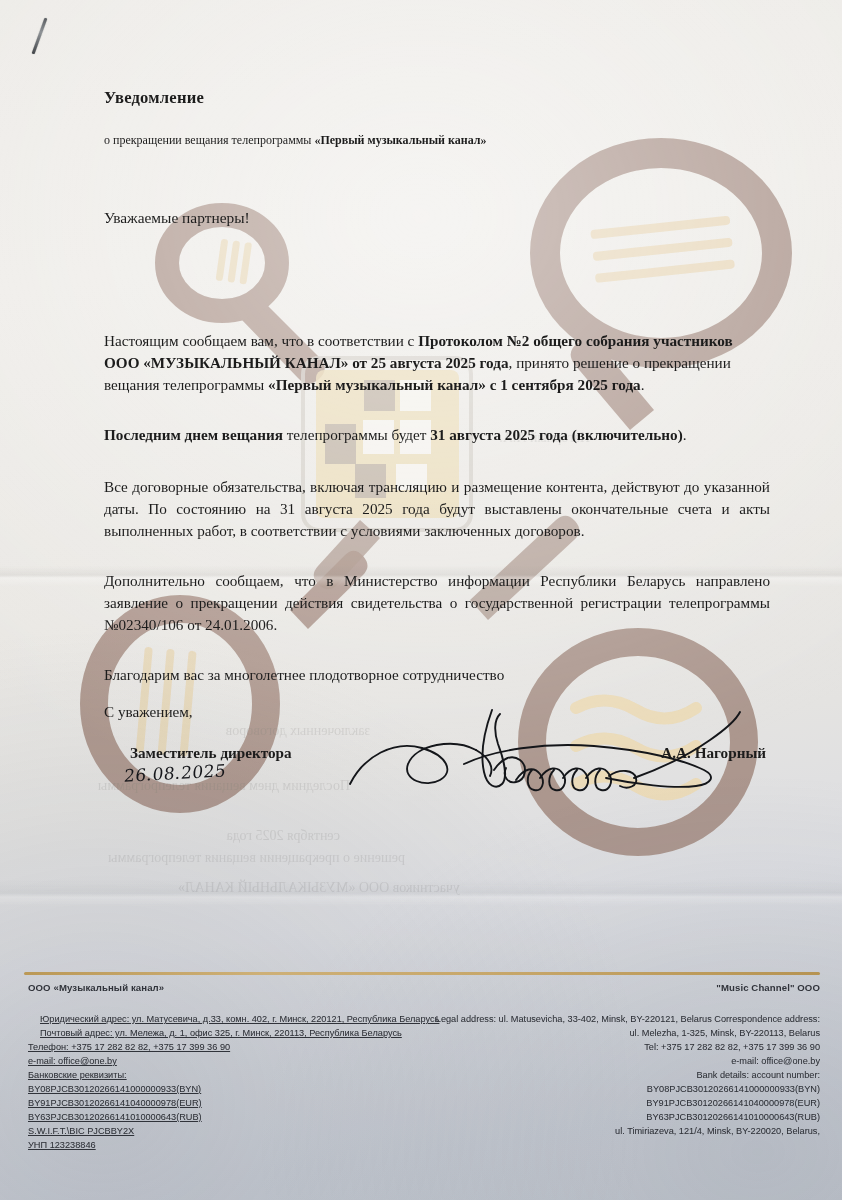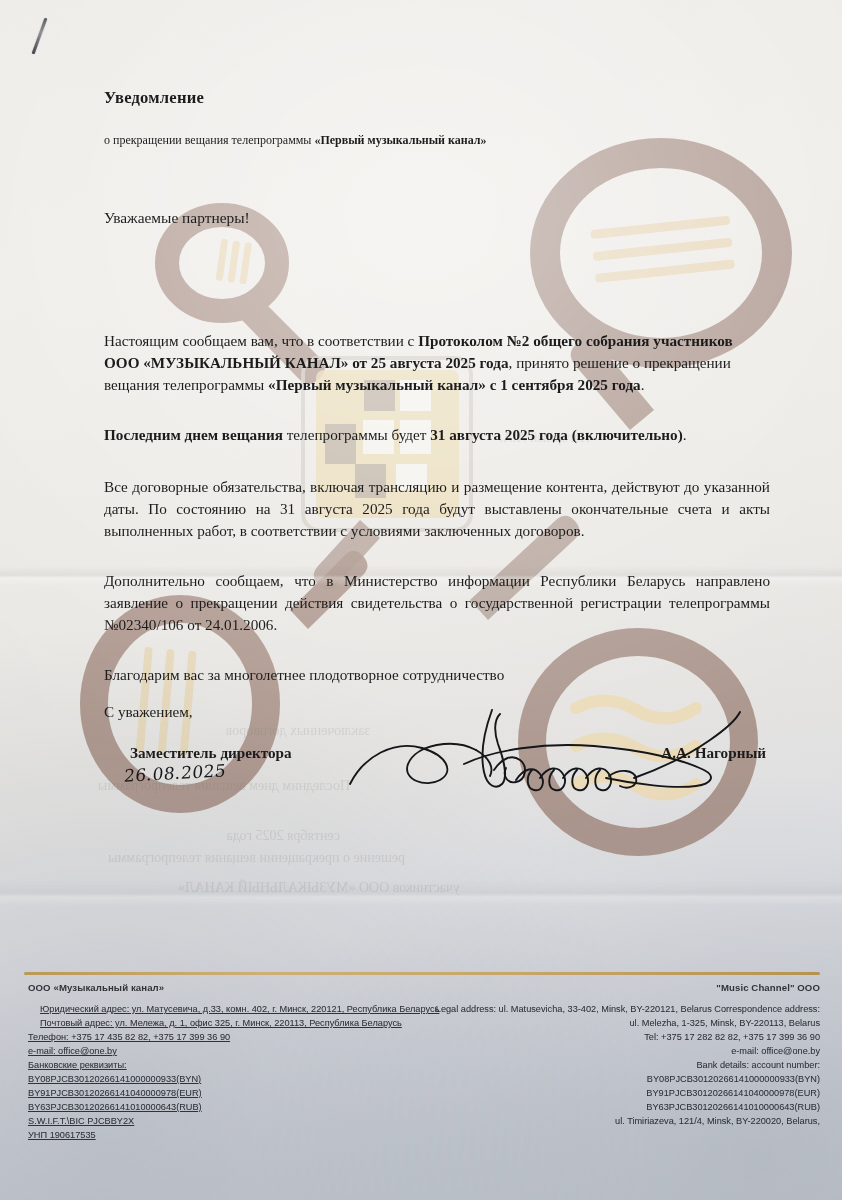--- a/index.html
+++ b/index.html
@@ -155,21 +155,21 @@
     height: 180px;
     font-family: "Liberation Sans", sans-serif;
     color: #30333a;
   }
   .fcol { position: absolute; top: 0; }
   #footer-left  { left: 28px;  width: 420px; text-align: left; }
   #footer-right { right: 22px; width: 405px; text-align: right; }
   .fhead {
     font-weight: bold;
     font-size: 9.6px;
-    margin-bottom: 10px;
+    margin-bottom: 20px;
     letter-spacing: .1px;
   }
   .fline {
     font-size: 9.2px;
     line-height: 1.52;
     white-space: nowrap;
   }
   .fline.indent { padding-left: 12px; }
   #footer-left .fline { text-shadow: 0 0 0.4px rgba(0,0,0,0.18); text-decoration: underline; }
   #footer-right .fline { text-shadow: 0 0 0.4px rgba(0,0,0,0.18); }
@@ -302,28 +302,28 @@
   </div>
 
   <div id="footer-rule"></div>
 
   <div id="footer">
     <div class="fcol" id="footer-left">
       <div class="fhead">ООО «Музыкальный канал»</div>
       <div id="footer-left-lines">
           <div class="fline indent">Юридический адрес: ул. Матусевича, д.33, комн. 402, г. Минск, 220121,  Республика Беларусь</div>
           <div class="fline indent">Почтовый адрес: ул. Мележа, д. 1, офис 325, г. Минск, 220113,  Республика Беларусь</div>
-          <div class="fline">Телефон: +375 17 435 82 82, +375 17 399 36 90</div>
+          <div class="fline">Телефон: +375 17 282 82 82, +375 17 399 36 90</div>
           <div class="fline">e-mail: office@one.by</div>
           <div class="fline">Банковские реквизиты:</div>
           <div class="fline">BY08PJCB30120266141000000933(BYN)</div>
           <div class="fline">BY91PJCB30120266141040000978(EUR)</div>
           <div class="fline">BY63PJCB30120266141010000643(RUB)</div>
           <div class="fline">S.W.I.F.T.\BIC PJCBBY2X</div>
-          <div class="fline">УНП 190617535</div>
+          <div class="fline">УНП 123238846</div>
         </div>
     </div>
 
     <div class="fcol" id="footer-right">
       <div class="fhead">"Music Channel" OOO</div>
       <div id="footer-right-lines">
           <div class="fline">Legal address: ul. Matusevicha, 33-402, Minsk, BY-220121, Belarus Correspondence address:</div>
           <div class="fline">ul. Melezha, 1-325, Minsk, BY-220113, Belarus</div>
           <div class="fline">Tel: +375 17 282 82 82, +375 17 399 36 90</div>
           <div class="fline">e-mail: office@one.by</div>

